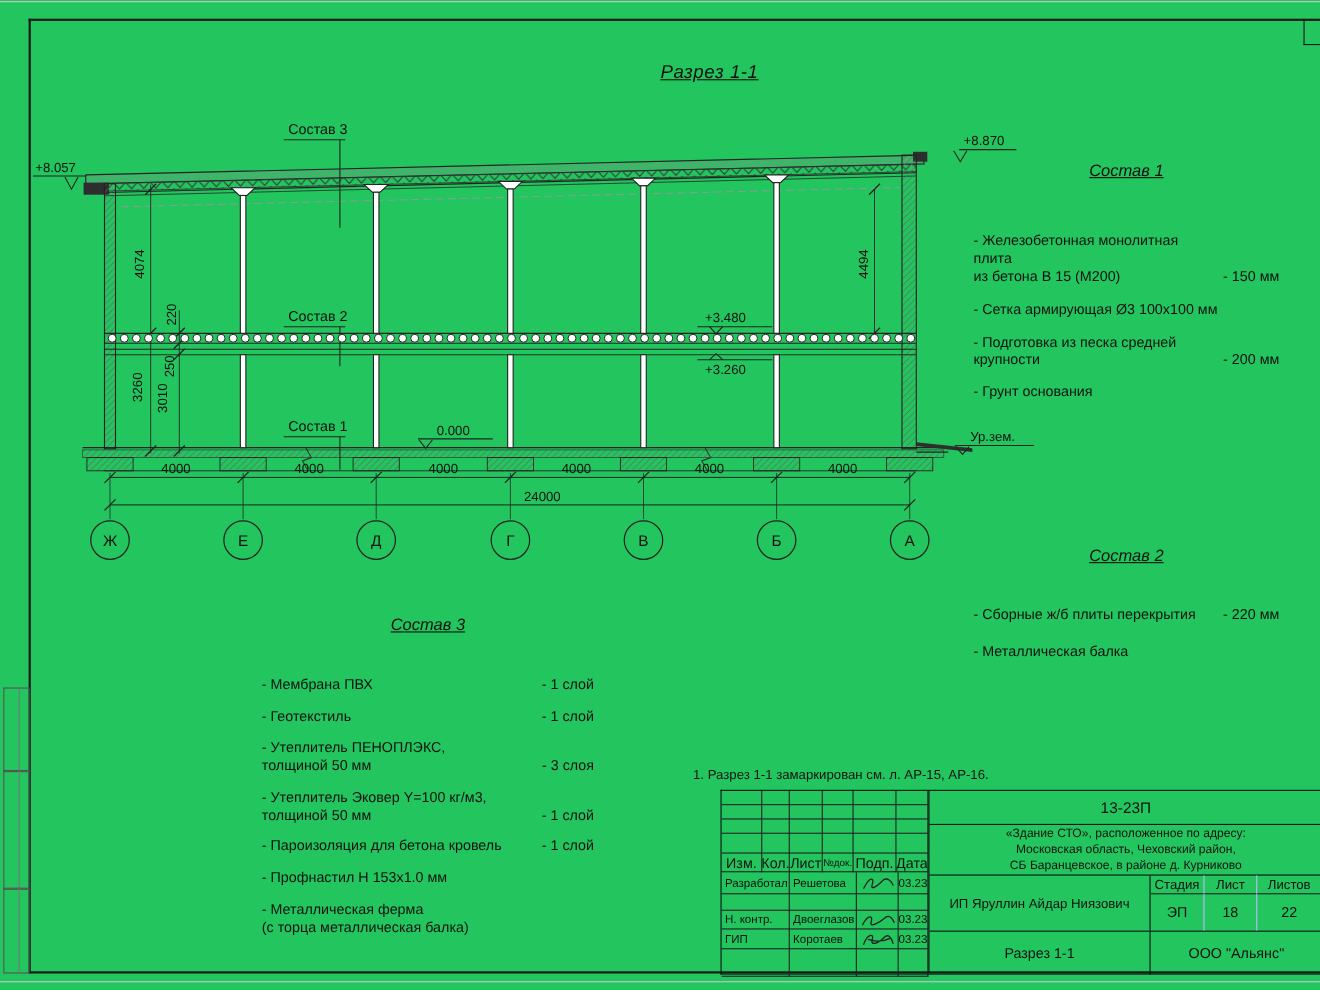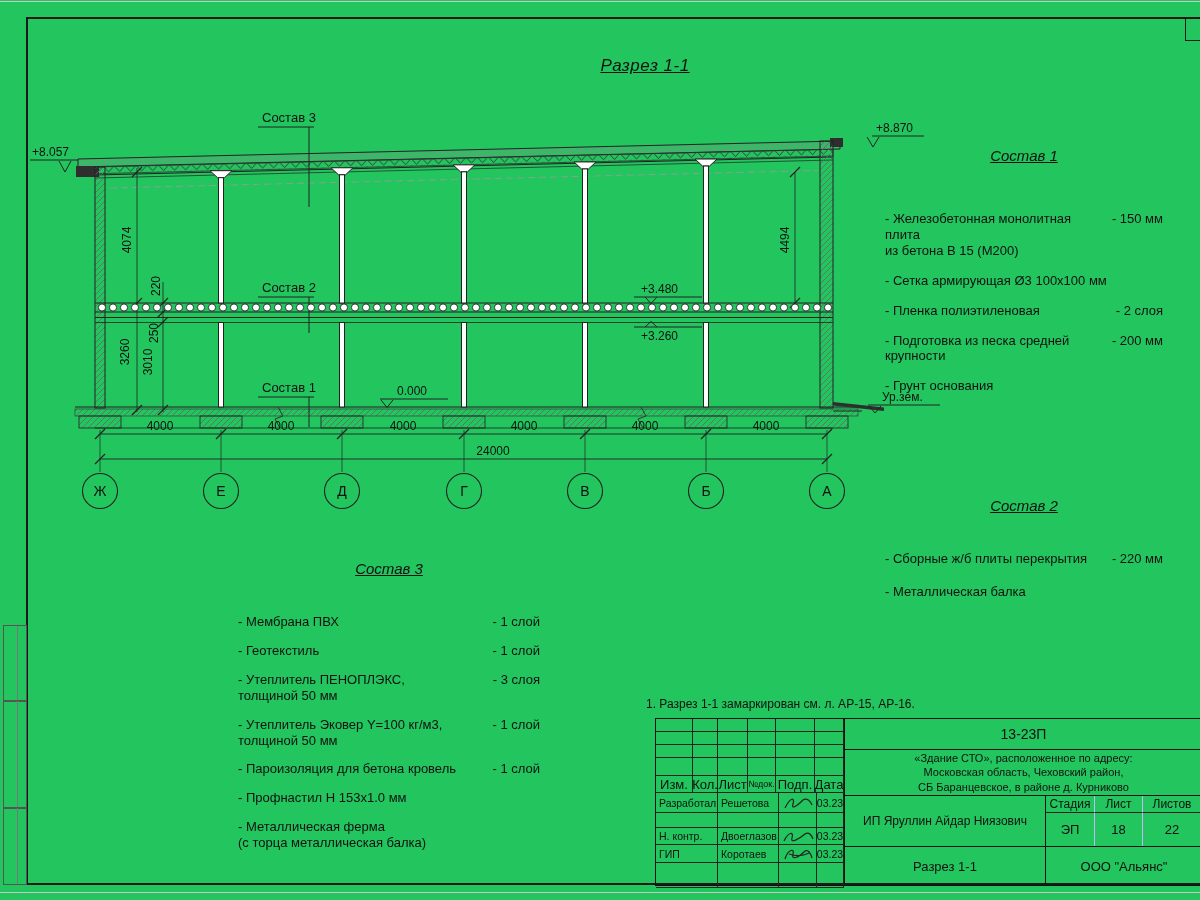--- a/index.html
+++ b/index.html
@@ -11,34 +11,34 @@
   .frame-line{position:absolute;background:#1a1a1a;}
   .corner-box{position:absolute;border-left:1.5px solid #1a1a1a;border-bottom:1.5px solid #1a1a1a;}
   .edge-box{position:absolute;border:1px solid #555;}
   .edge-box .inner-v{position:absolute;top:0;bottom:0;left:13px;width:0;border-left:1px solid #777;}
   
   #page-title{position:absolute;left:540px;top:56px;width:210px;text-align:center;
       font-size:17px;font-style:italic;text-decoration:underline;letter-spacing:.5px;}
   
   .sostav{position:absolute;font-size:13px;line-height:1.22;}
   .sostav .s-title{text-align:center;font-style:italic;font-size:15px;text-decoration:underline;}
-  .sostav .item{display:flex;justify-content:space-between;}
+  .sostav .item{display:flex;justify-content:space-between;align-items:flex-end;}
   .sostav .nm{white-space:pre-line;}
   .sostav .val{white-space:nowrap;padding-left:8px;}
   #sostav1{left:885px;top:147px;width:278px;}
   #sostav1 .s-title{margin-bottom:46px;}
   #sostav1 .item{margin-bottom:14px;}
   #sostav2{left:885px;top:497px;width:278px;}
   #sostav2 .s-title{margin-bottom:36px;}
   #sostav2 .item{margin-bottom:17px;}
   #sostav3{left:238px;top:560px;width:302px;}
   #sostav3 .s-title{margin-bottom:36px;}
   #sostav3 .item{margin-bottom:13px;}
   
-  #note{position:absolute;left:646px;top:697px;font-size:12px;}
+  #note{position:absolute;left:630px;top:697px;font-size:12px;}
   
   #tb{position:absolute;left:655px;top:718px;width:545px;height:166px;
       border:1.6px solid #111;border-right:none;font-size:12px;}
   .tb-left{position:absolute;left:0;top:0;width:188px;height:100%;}
   .mini{display:grid;grid-template-columns:37px 25px 30px 28px 39px 29px;grid-template-rows:13px 13px 13px 18px;}
   .mini div{border-right:1px solid #222;border-bottom:1px solid #222;}
   .hdr{display:grid;grid-template-columns:37px 25px 30px 28px 39px 29px;grid-template-rows:17px;}
   .hdr div{border-right:1px solid #222;border-bottom:1px solid #222;display:flex;align-items:center;justify-content:center;font-size:13px;white-space:nowrap;overflow:hidden;}
   .hdr .tiny{font-size:9px;}
   .sign{display:grid;grid-template-columns:62px 61px 38px 27px;grid-auto-rows:auto;}
@@ -324,24 +324,20 @@
     <div class="item">
         <div class="nm">- Железобетонная  монолитная плита
 из бетона В 15 (М200)</div>
         <div class="val">- 150 мм</div>
       </div>
     <div class="item">
         <div class="nm">- Сетка армирующая Ø3 100х100 мм</div>
         <div class="val"></div>
       </div>
     <div class="item">
-        <div class="nm">- Пленка полиэтиленовая</div>
-        <div class="val">-  2 слоя</div>
-      </div>
-    <div class="item">
         <div class="nm">- Подготовка из песка средней
 крупности</div>
         <div class="val">- 200 мм</div>
       </div>
     <div class="item">
         <div class="nm">- Грунт основания</div>
         <div class="val"></div>
       </div>
   </div>
 

